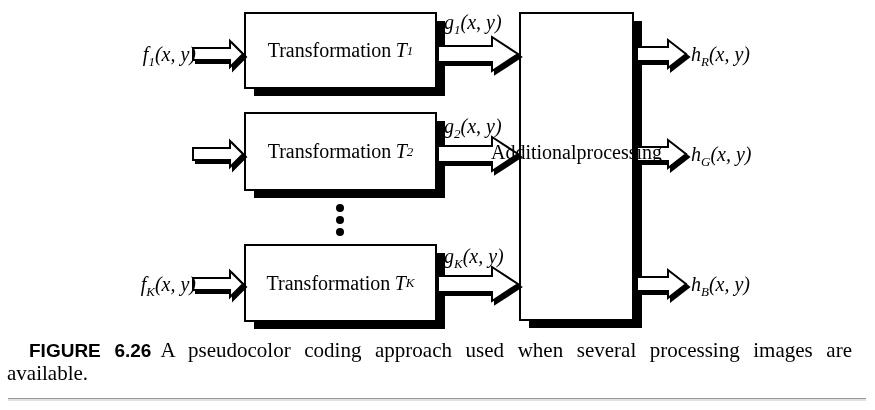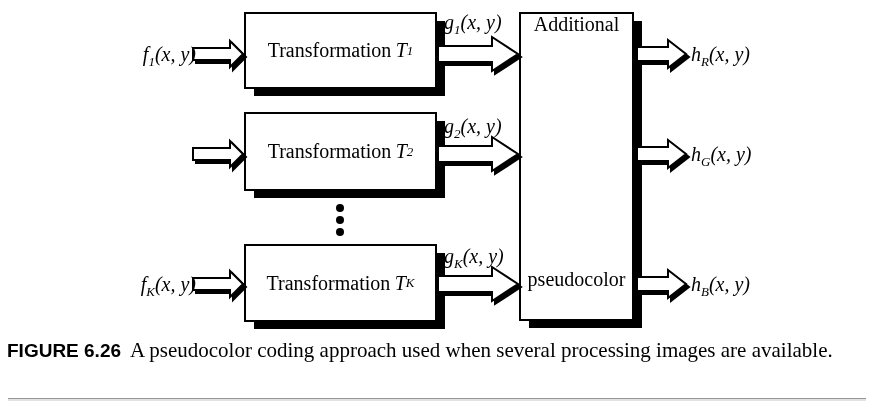--- a/index.html
+++ b/index.html
@@ -33,35 +33,36 @@
   .box-label{
     position:absolute;
     display:flex;align-items:center;justify-content:center;
     font-size:20px;text-align:center;
   }
   .t-var{font-style:italic;margin-left:0.22em;}
   .box-label sub{font-size:13px;font-style:italic;line-height:0;}
   .tbox-label{left:245px;width:191px;}
   .ap-label{
     left:520px;top:13px;width:113px;height:307px;
-    flex-direction:column;justify-content:space-between;
+    justify-content:center;
     padding-bottom:30px;box-sizing:border-box;
     line-height:22px;
   }
   .ap-line{display:block;}
 
   .caption{
     position:absolute;left:7px;top:339px;width:845px;
     font-size:21px;line-height:22px;
     text-align:justify;
   }
   .cap-tag{
     font-family:"Liberation Sans","DejaVu Sans",sans-serif;
     font-weight:700;font-size:19px;
     margin-right:9px;
+    margin-left:22px;
   }
   .bottom-rule{
     position:absolute;left:8px;top:398px;width:858px;height:2px;
     border-top:1px solid #979797;
     background:#e2e2e2;
   }
 </style>
 </head>
 <body>
 
@@ -156,21 +157,21 @@
       <span class="t-var">T</span>
       <sub>K</sub>
     </div>
 
   <div class="mlabel g-label" style="top:11px"><span class="mi">g</span><sub>1</sub><span class="mi">(x, y)</span></div>
   <div class="mlabel g-label" style="top:115px"><span class="mi">g</span><sub>2</sub><span class="mi">(x, y)</span></div>
   <div class="mlabel g-label" style="top:245px"><span class="mi">g</span><sub>K</sub><span class="mi">(x, y)</span></div>
 
   <div class="box-label ap-label">
     <span class="ap-line">Additional</span>
-    <span class="ap-line">pseudocolor</span>
+    <span class="ap-line">processing</span>
   </div>
 
   <div class="mlabel h-label" style="top:43px"><span class="mi">h</span><sub>R</sub><span class="mi">(x, y)</span></div>
   <div class="mlabel h-label" style="top:143px"><span class="mi">h</span><sub>G</sub><span class="mi">(x, y)</span></div>
   <div class="mlabel h-label" style="top:273px"><span class="mi">h</span><sub>B</sub><span class="mi">(x, y)</span></div>
 
   <div class="caption"><b class="cap-tag">FIGURE 6.26</b><span>A pseudocolor coding approach used when several processing images are available.</span></div>
 
   <div class="bottom-rule"></div>
 

